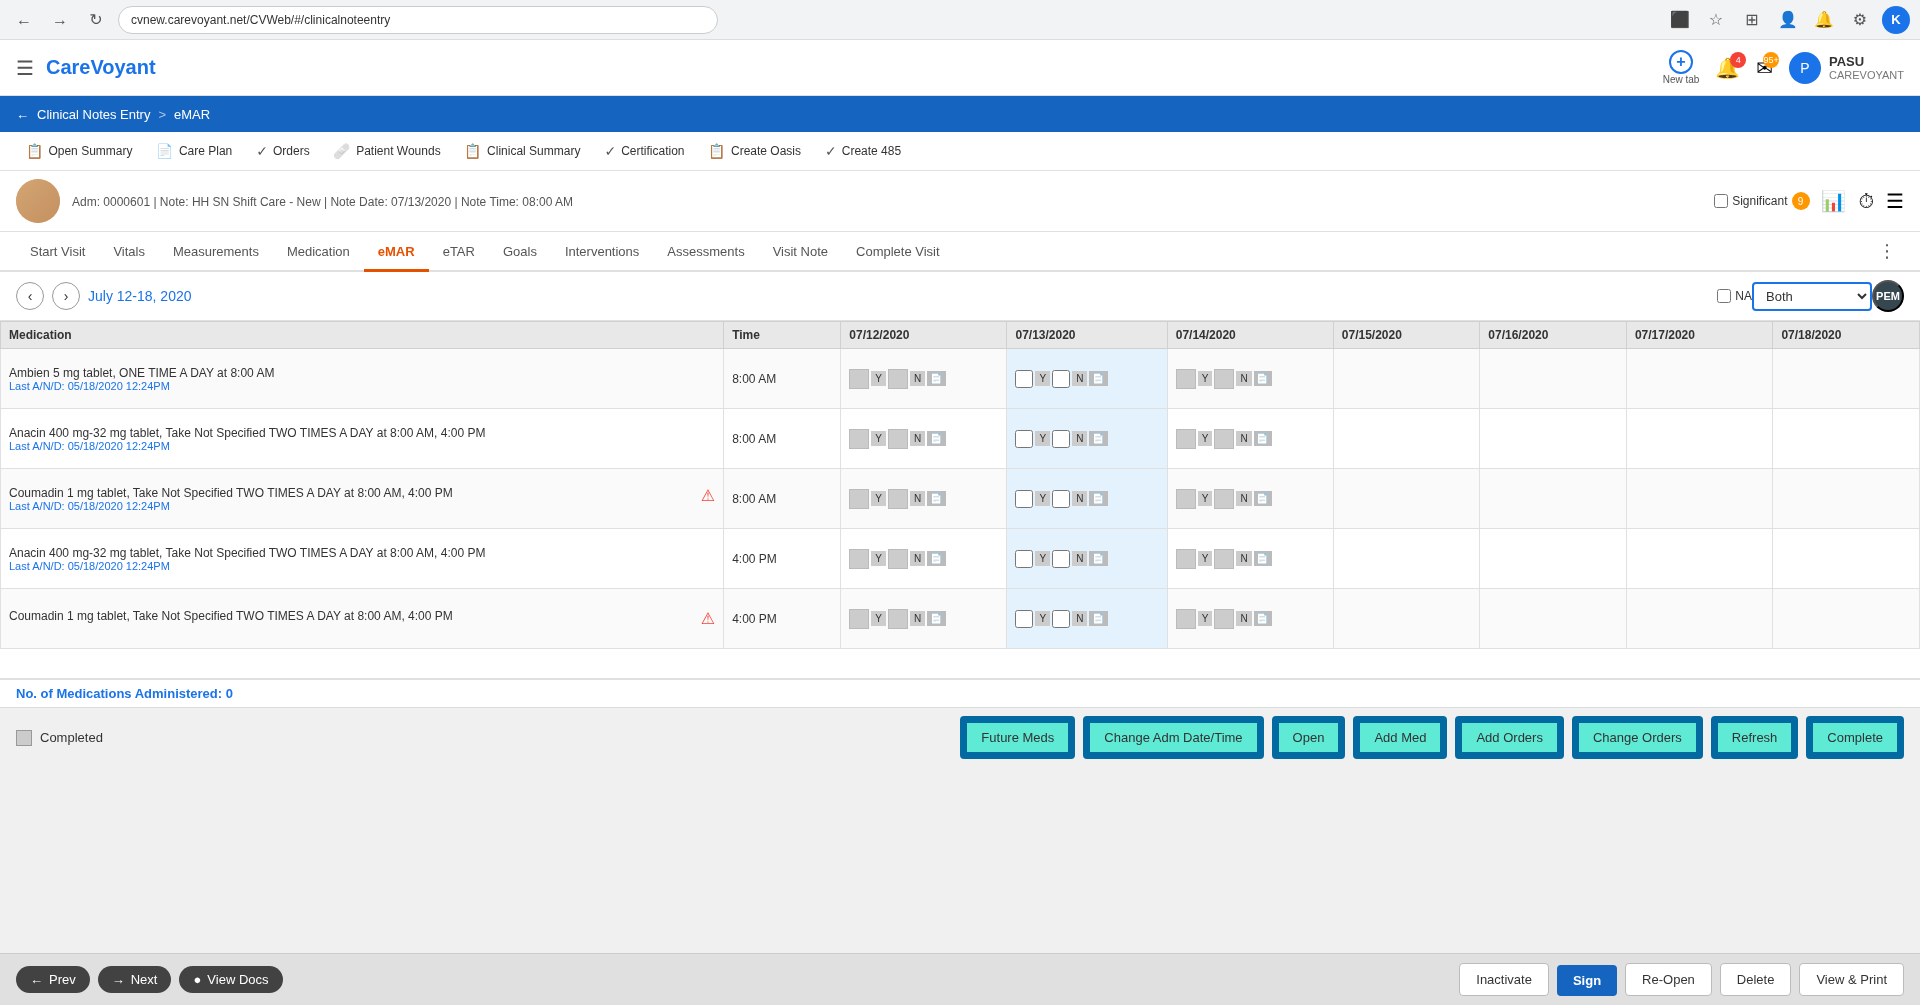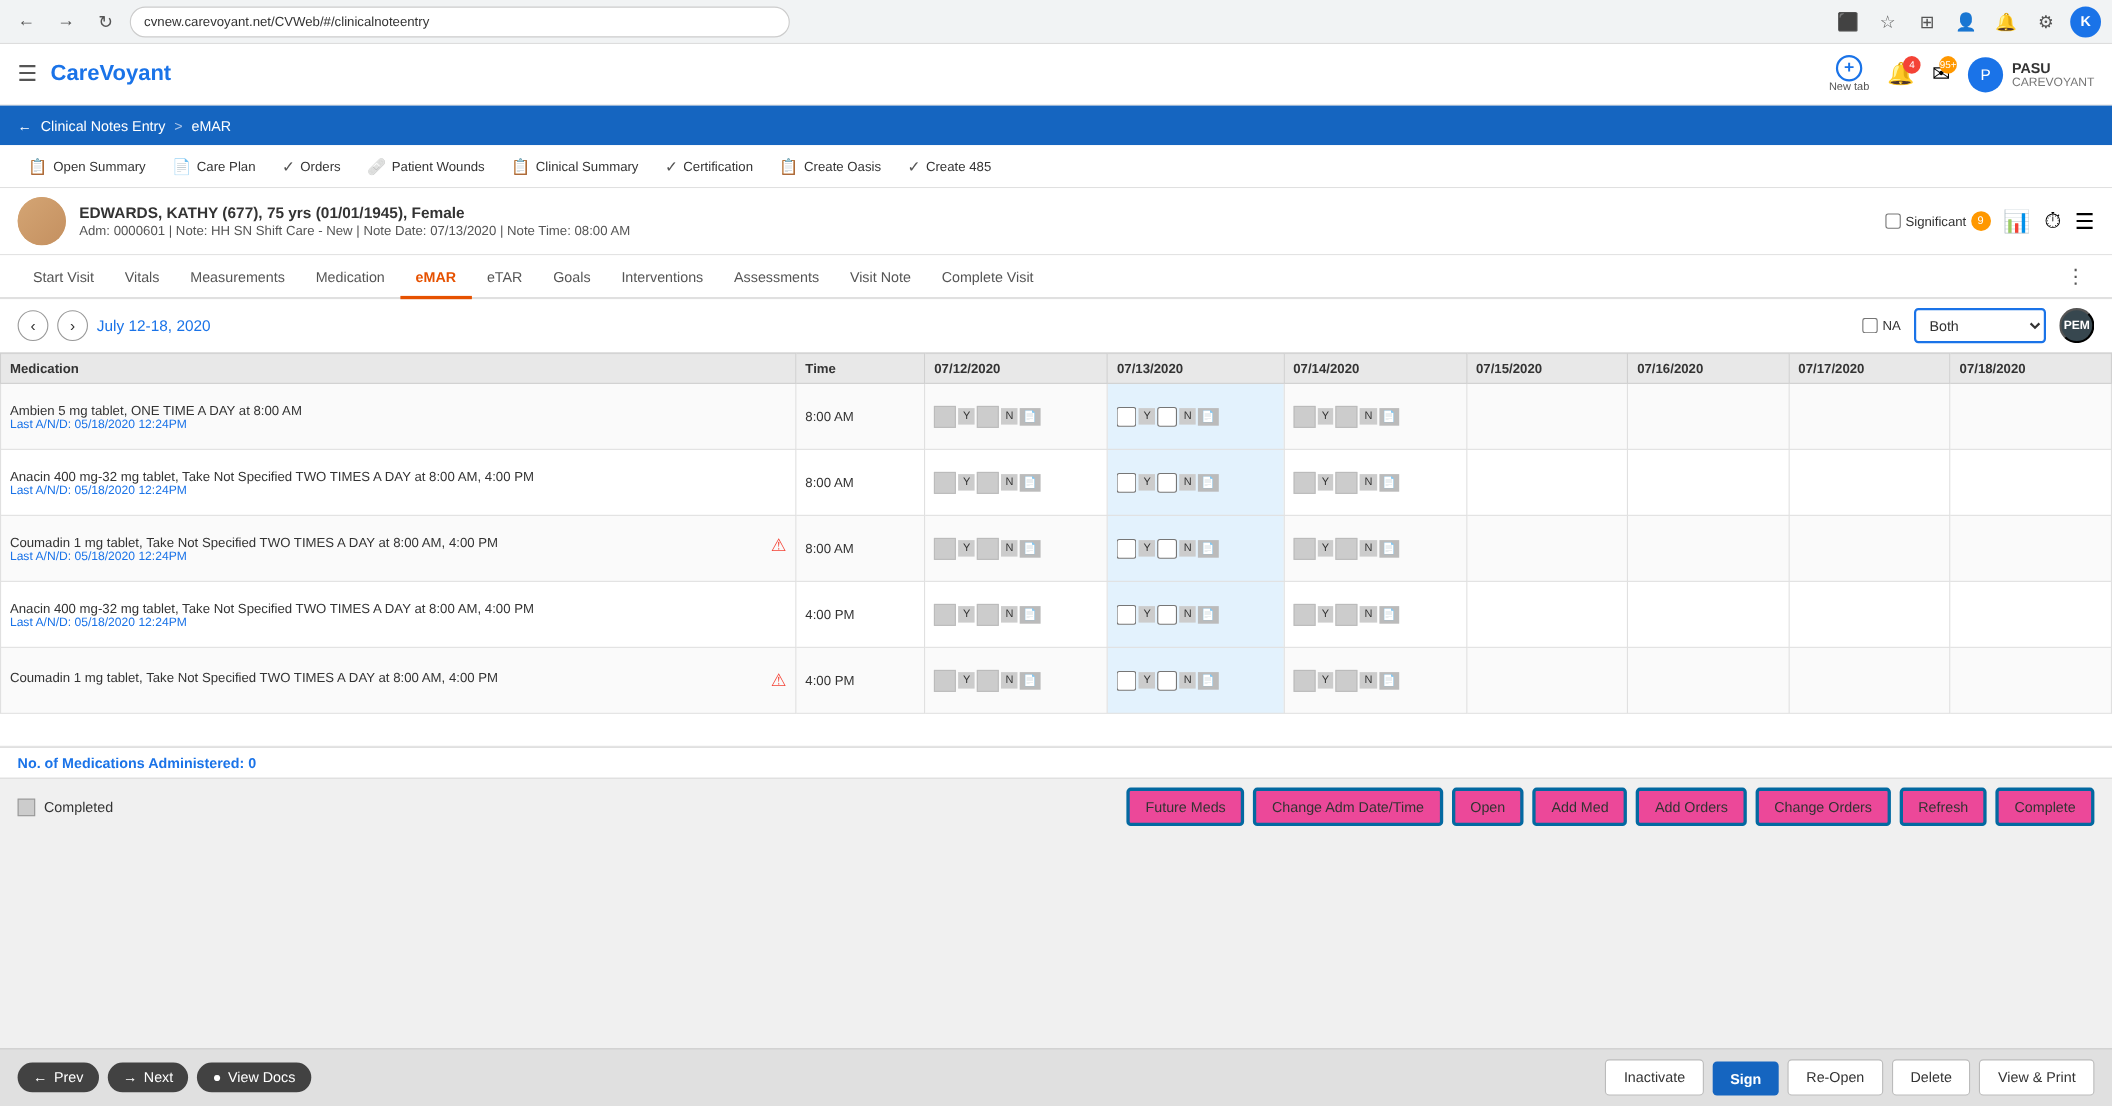--- a/index.html
+++ b/index.html
@@ -203,21 +203,21 @@
     }
     .emar-nav { display: flex; align-items: center; gap: 8px; }
     .nav-arrow {
       width: 28px; height: 28px;
       border-radius: 50%; border: 1px solid #999;
       cursor: pointer; background: white;
       display: flex; align-items: center; justify-content: center;
       font-size: 14px; color: #333;
     }
     .date-range { color: #1a73e8; font-size: 14px; font-weight: 500; }
-    .emar-controls { display: flex; gap: 12px; }
+    .emar-controls { display: flex; align-items: center; gap: 0; }
     .na-checkbox { display: flex; align-items: center; gap: 4px; font-size: 12px; color: #333; }
     .na-cb { width: 14px; height: 14px; border: 1px solid #999; cursor: pointer; }
     .both-select {
       border: 2px solid #1a73e8;
       border-radius: 4px;
       padding: 4px 8px;
       font-size: 13px; color: #333;
       cursor: pointer; background: white;
       min-width: 120px;
     }
@@ -302,22 +302,22 @@
     
     .action-bar {
       background: #f0f0f0;
       padding: 8px 16px;
       display: flex; align-items: center; justify-content: flex-end;
       gap: 8px;
       border-top: 1px solid #ddd;
     }
     .action-btn {
       padding: 7px 14px;
-      border: 3px solid #0369a1;
-      background: #ec4899;
+      border: 7px solid #0369a1;
+      background: #5eead4;
       border-radius: 4px;
       cursor: pointer;
       font-size: 13px; color: #333;
     }
 
     
     .bottom-nav {
       background: #e0e0e0;
       height: 52px;
       display: flex; align-items: center;
@@ -463,21 +463,20 @@
     <span class="tab-icon">✓</span>
     <span>Create 485</span>
   </button>
 </div>
 
 <div class="patient-bar">
   <div class="patient-avatar">
     <div class="patient-avatar-img"></div>
   </div>
   <div class="patient-info">
-    <div class="patient-name">EDWARDS, KATHY (677), 75 yrs (01/01/1945), Female</div>
     <div class="patient-details">
       <span>Adm: 0000601</span>
       <span> | </span>
       <span>Note: HH SN Shift Care - New</span>
       <span> | </span>
       <span>Note Date: 07/13/2020</span>
       <span> | </span>
       <span>Note Time: 08:00 AM</span>
     </div>
   </div>

